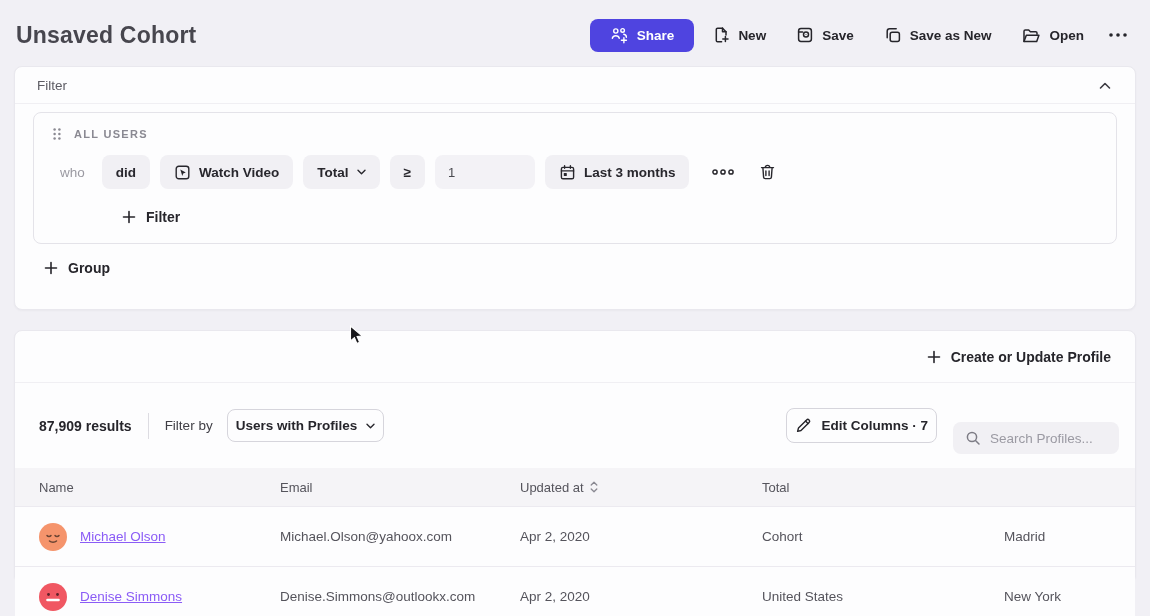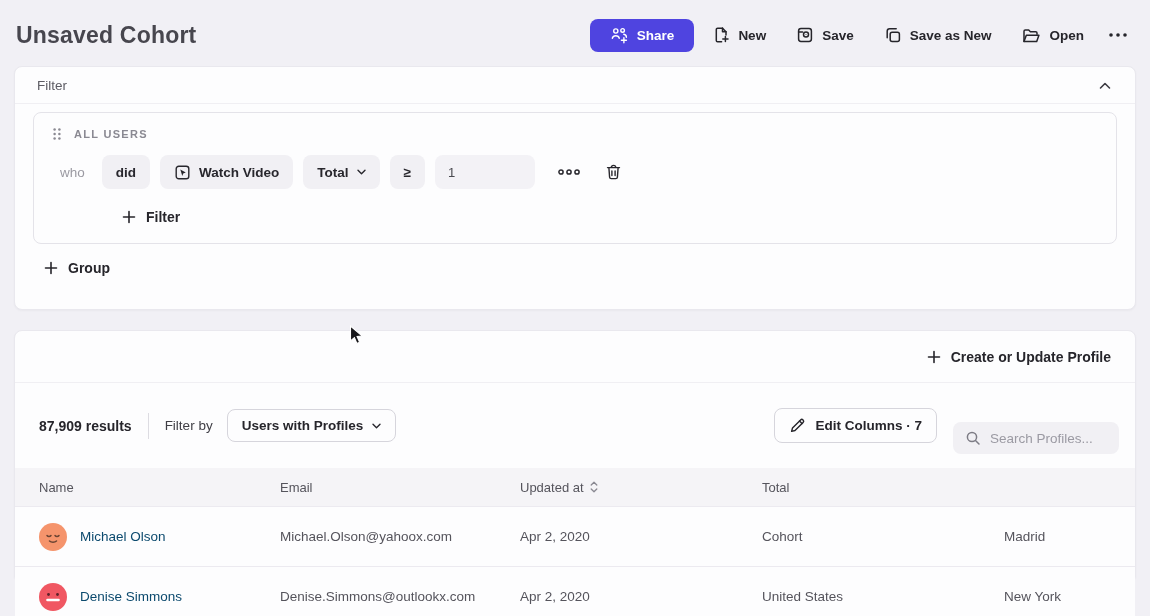--- a/index.html
+++ b/index.html
@@ -74,21 +74,21 @@
     display:flex; justify-content:flex-end; align-items:center;
     padding:18px 24px 17px 24px; border-bottom:1px solid #f0eff3;
   }
   .results-toolbar { display:flex; align-items:center; padding:14px 16px 14px 24px; }
   .results-count { font-size:14px; font-weight:bold; color:#26252b; white-space:nowrap; }
   .v-divider { width:1px; height:26px; background:#dddce2; margin:0 16px; }
   .filter-by-label { font-size:13.5px; color:#3f3e45; margin-right:14px; }
   .btn-outline {
     display:flex; align-items:center; gap:9px;
     background:#fdfdfe; border:1px solid #d6d5dc; border-radius:8px; cursor:pointer;
-    padding:8px 14px; font-family:inherit; font-size:13.5px; font-weight:bold; color:#26252b;
+    padding:8px 8px; font-family:inherit; font-size:13.5px; font-weight:bold; color:#26252b;
   }
   .toolbar-spacer { flex:1; }
   .search-box {
     display:flex; align-items:center; gap:9px;
     background:#f1f0f4; border-radius:8px; height:32px; width:166px;
     padding:0 12px; margin-left:16px;margin-top:25px;
   }
   .search-box input {
     border:none; background:transparent; outline:none; width:110px;
     font-family:inherit; font-size:13.5px; color:#4a4a50;
@@ -97,21 +97,21 @@
 
   
   .grid-row {
     display:grid; grid-template-columns:265px 240px 242px 242px 1fr;
     align-items:center;
   }
   .table-header { background:#f5f4f7; height:38px; font-size:13px; color:#55545c; }
   .th { display:flex; align-items:center; gap:6px;text-align:center; }
   .grid-row > :first-child { padding-left:24px; }
   .profile-row { height:60px; border-top:1px solid #eceaf0; font-size:13.5px; color:#55545c; background:#fdfdfe; }
-  .name-cell { display:flex; align-items:center; gap:13px; font-size:13.5px; color:#0c4a6e; }
+  .name-cell { display:flex; align-items:center; gap:13px; font-size:13.5px; color:#8b5cf6;text-decoration:underline; }
   .avatar { width:28px; height:28px; border-radius:50%; flex:0 0 28px; }
 
   
   .mouse-cursor { position:absolute; left:349px; top:325px; pointer-events:none; z-index:50; }
 </style>
 </head>
 <body>
 
 <div class="app-header">
   <div class="page-title">Unsaved Cohort</div>
@@ -240,20 +240,31 @@
             </svg>
           </span>
         </button>
 
         <button class="chip">
           <span>≥</span>
         </button>
 
         <input class="value-input" type="text" value="1" style="">
 
+        <button class="chip">
+          <span>
+            <svg width="17" height="17" viewBox="0 0 17 17" fill="none" stroke="#28272d" stroke-width="1.4" stroke-linecap="round" stroke-linejoin="round">
+              <rect x="2.4" y="3.4" width="12.2" height="11.4" rx="1.6"></rect>
+              <path d="M2.4 6.9 H14.6"></path>
+              <path d="M5.6 1.8 v2.4 M11.4 1.8 v2.4"></path>
+              <rect x="4.8" y="9" width="3" height="3" rx="0.6" fill="#28272d" stroke="none"></rect>
+            </svg>
+          </span>
+          <span>Last 3 months</span>
+        </button>
 
         <button class="icon-btn" style="margin-left:8px;">
           <span>
             <svg width="24" height="8" viewBox="0 0 24 8" fill="none" stroke="#28272d" stroke-width="1.5">
               <circle cx="4" cy="4" r="2.1"></circle>
                 <circle cx="12" cy="4" r="2.1"></circle>
                 <circle cx="20" cy="4" r="2.1"></circle>
             </svg>
           </span>
         </button>

